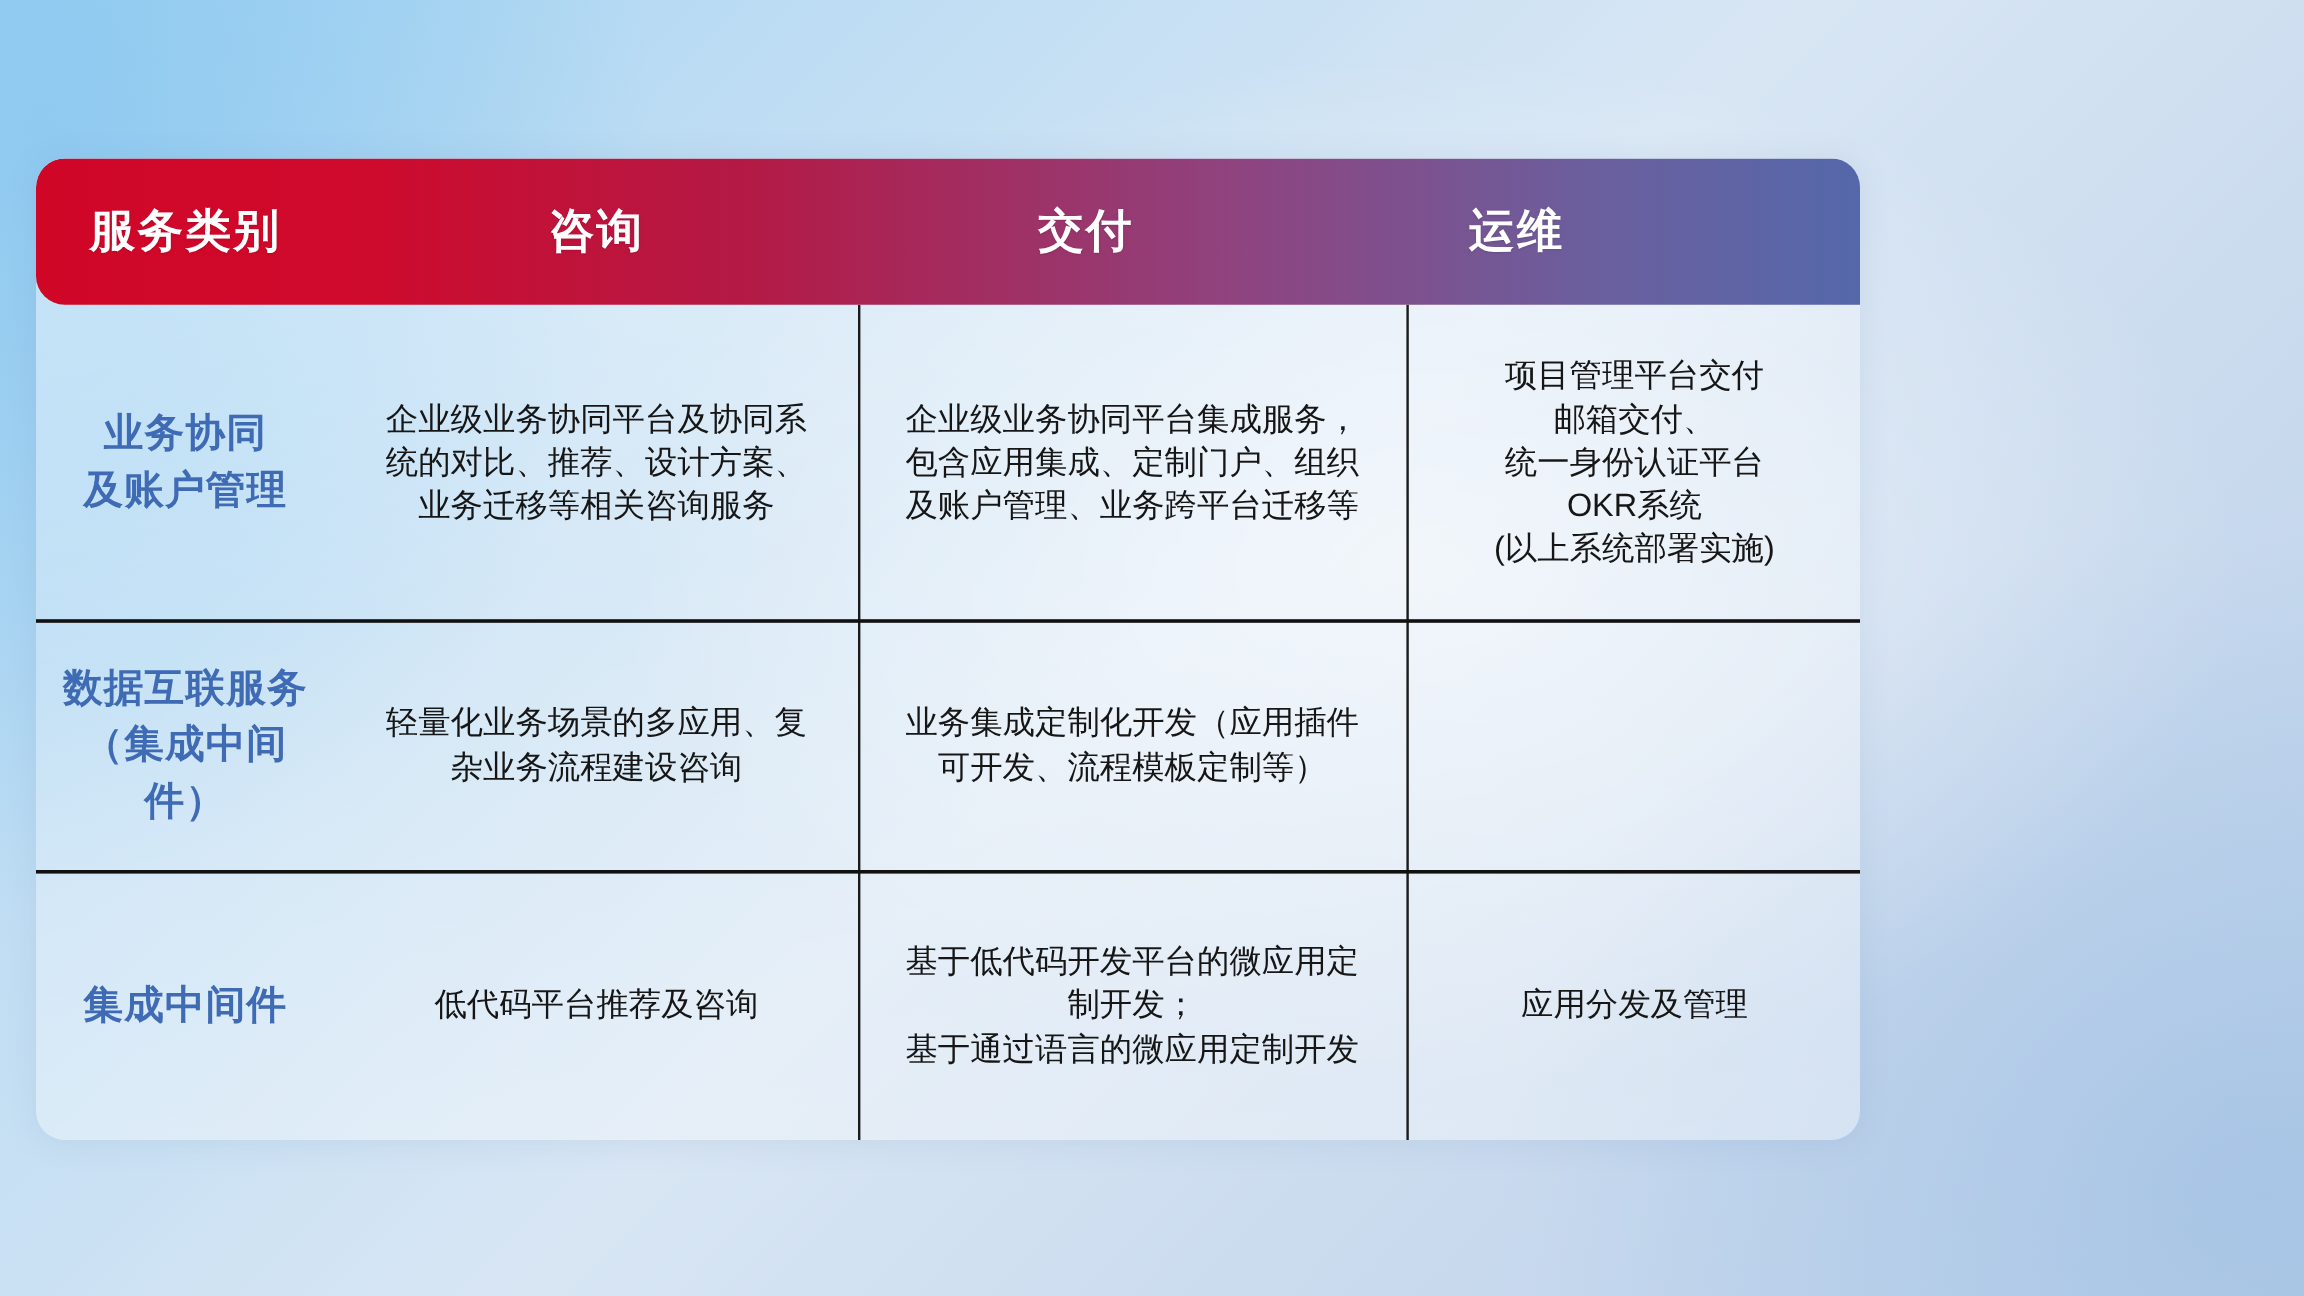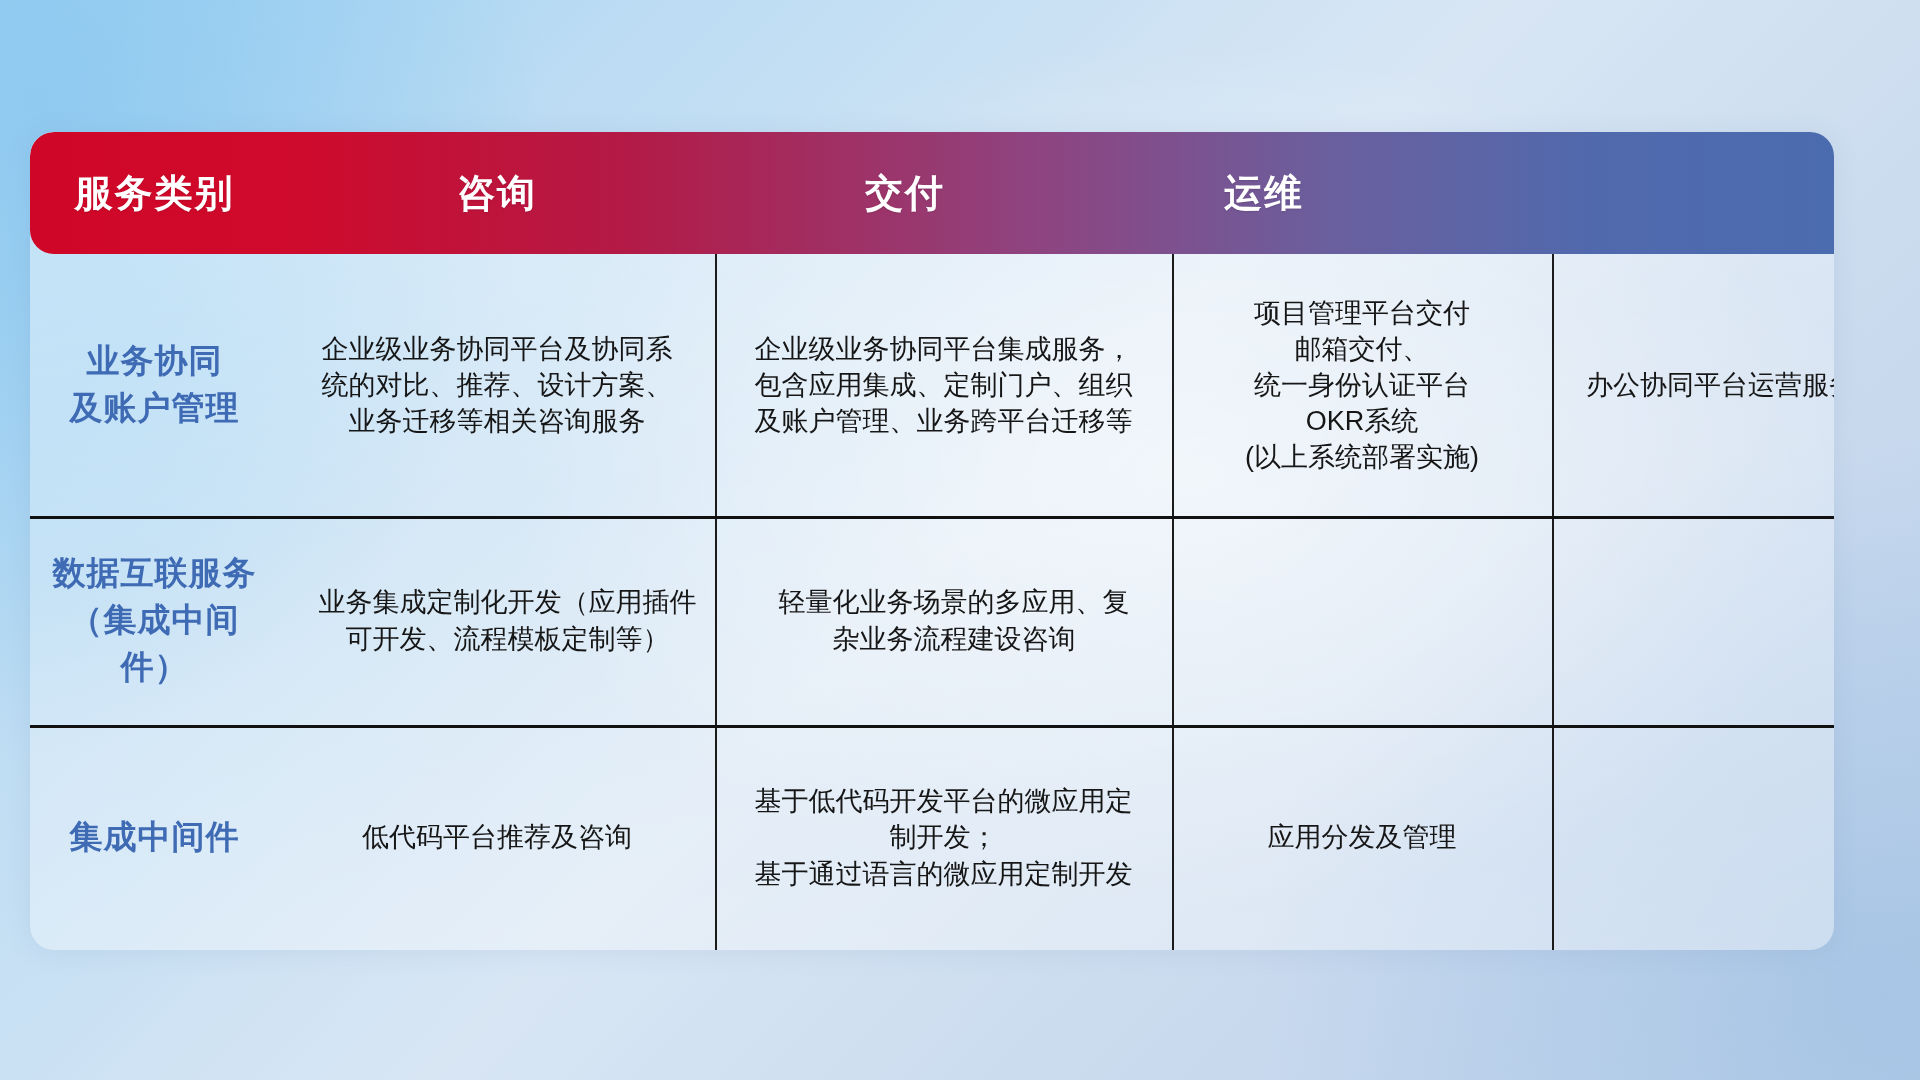--- a/index.html
+++ b/index.html
@@ -13,21 +13,21 @@
       radial-gradient(ellipse 1100px 700px at 62% 44%, rgba(255,255,255,0.55) 0%, rgba(255,255,255,0.0) 62%),
       radial-gradient(ellipse 900px 800px at 98% 92%, rgba(150,185,225,0.55) 0%, rgba(150,185,225,0) 70%),
       radial-gradient(ellipse 700px 900px at 2% 10%, rgba(140,200,240,0.85) 0%, rgba(140,200,240,0) 72%),
       linear-gradient(135deg, #9ed2f2 0%, #bcdcf3 22%, #d8e6f4 50%, #c9daee 74%, #bcd2ea 100%);
   }
 
   
   .table-card {
     position:absolute;
     left:30px; top:132px;
-    width:1804px; height:818px;
+    width:1520px; height:818px;
     border-radius:24px;
     background:
       linear-gradient(170deg, rgba(255,255,255,0.50) 0%, rgba(255,255,255,0.28) 40%, rgba(255,255,255,0.40) 100%);
     box-shadow:0 2px 26px rgba(90,125,170,0.12);
     overflow:hidden;
   }
 
   
   .thead {
     position:absolute; left:0; top:0;
@@ -153,27 +153,27 @@
       <div class="td c4">
         <span class="cell-text">办公协同平台运营服务</span>
       </div>
     </div>
 
     <div class="trow r2">
       <div class="td rowlabel c0">
         <span class="cell-text">数据互联服务
 （集成中间件）</span>
       </div>
+      <div class="td c1">
+        <span class="cell-text">轻量化业务场景的多应用、复
+杂业务流程建设咨询</span>
+      </div>
       <div class="td c2">
         <span class="cell-text">业务集成定制化开发（应用插件
 可开发、流程模板定制等）</span>
-      </div>
-      <div class="td c1">
-        <span class="cell-text">轻量化业务场景的多应用、复
-杂业务流程建设咨询</span>
       </div>
       <div class="td c3">
         <span class="cell-text"></span>
       </div>
       <div class="td c4">
         <span class="cell-text"></span>
       </div>
     </div>
 
     <div class="trow r3">

